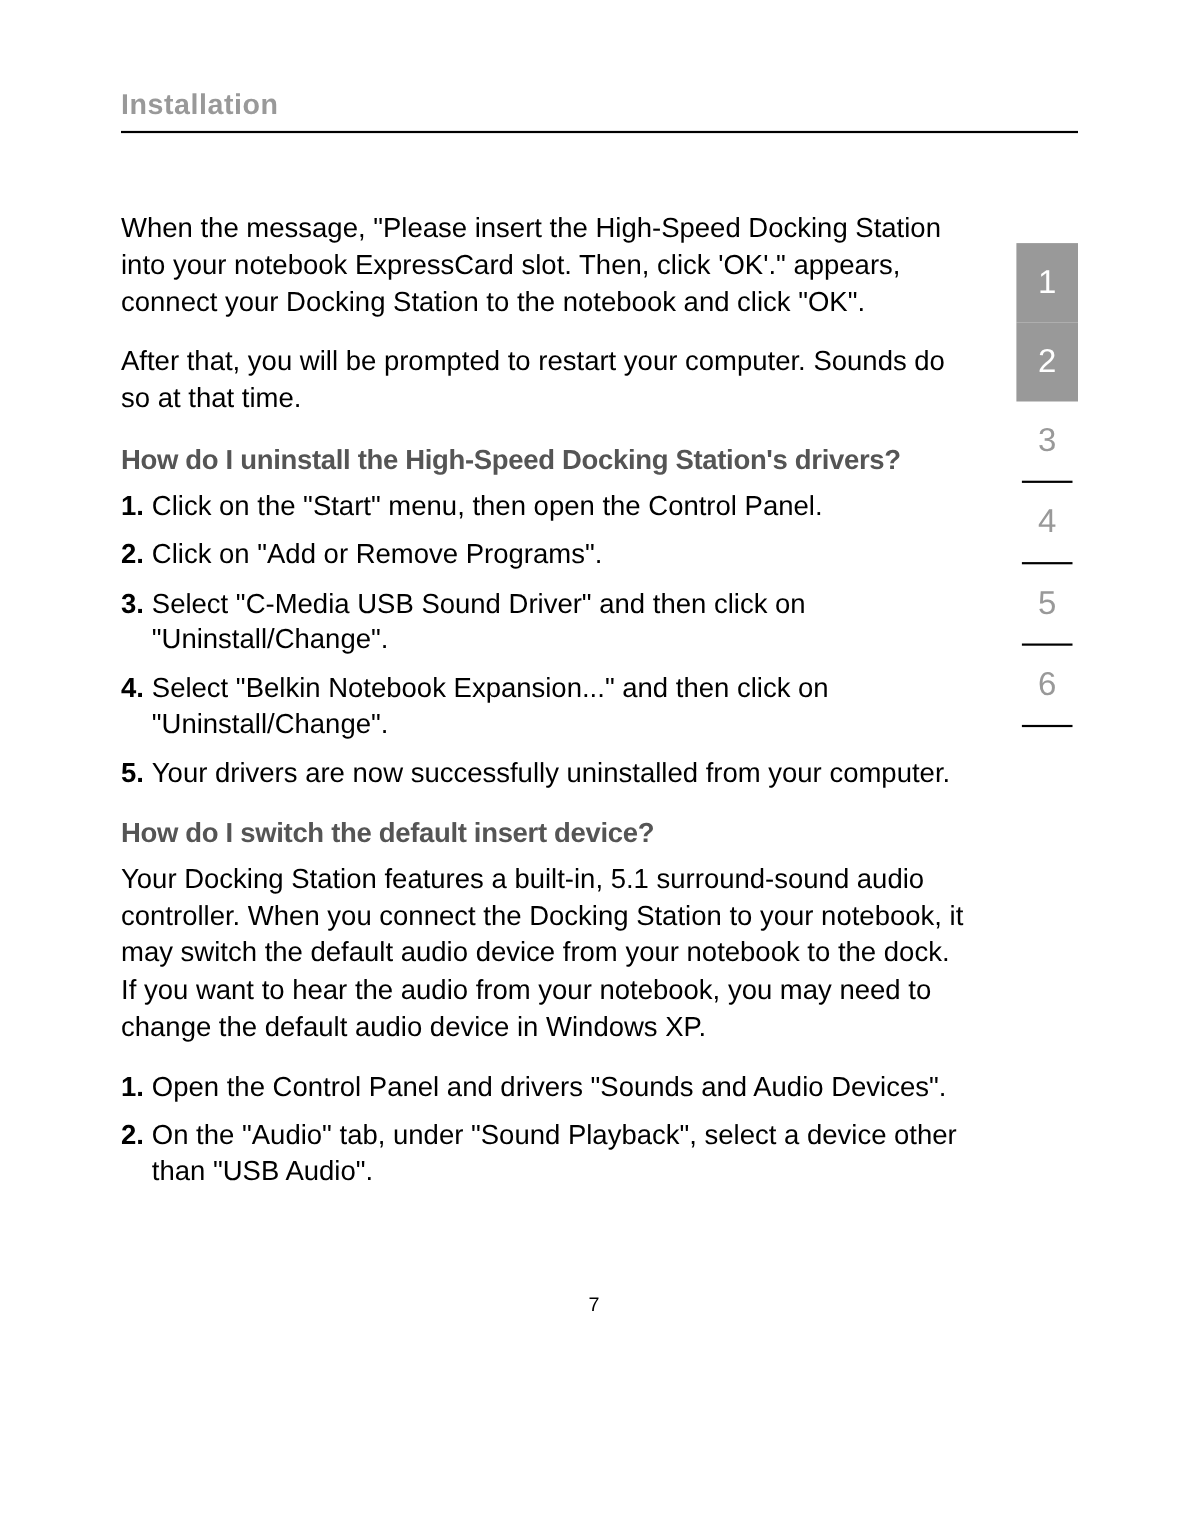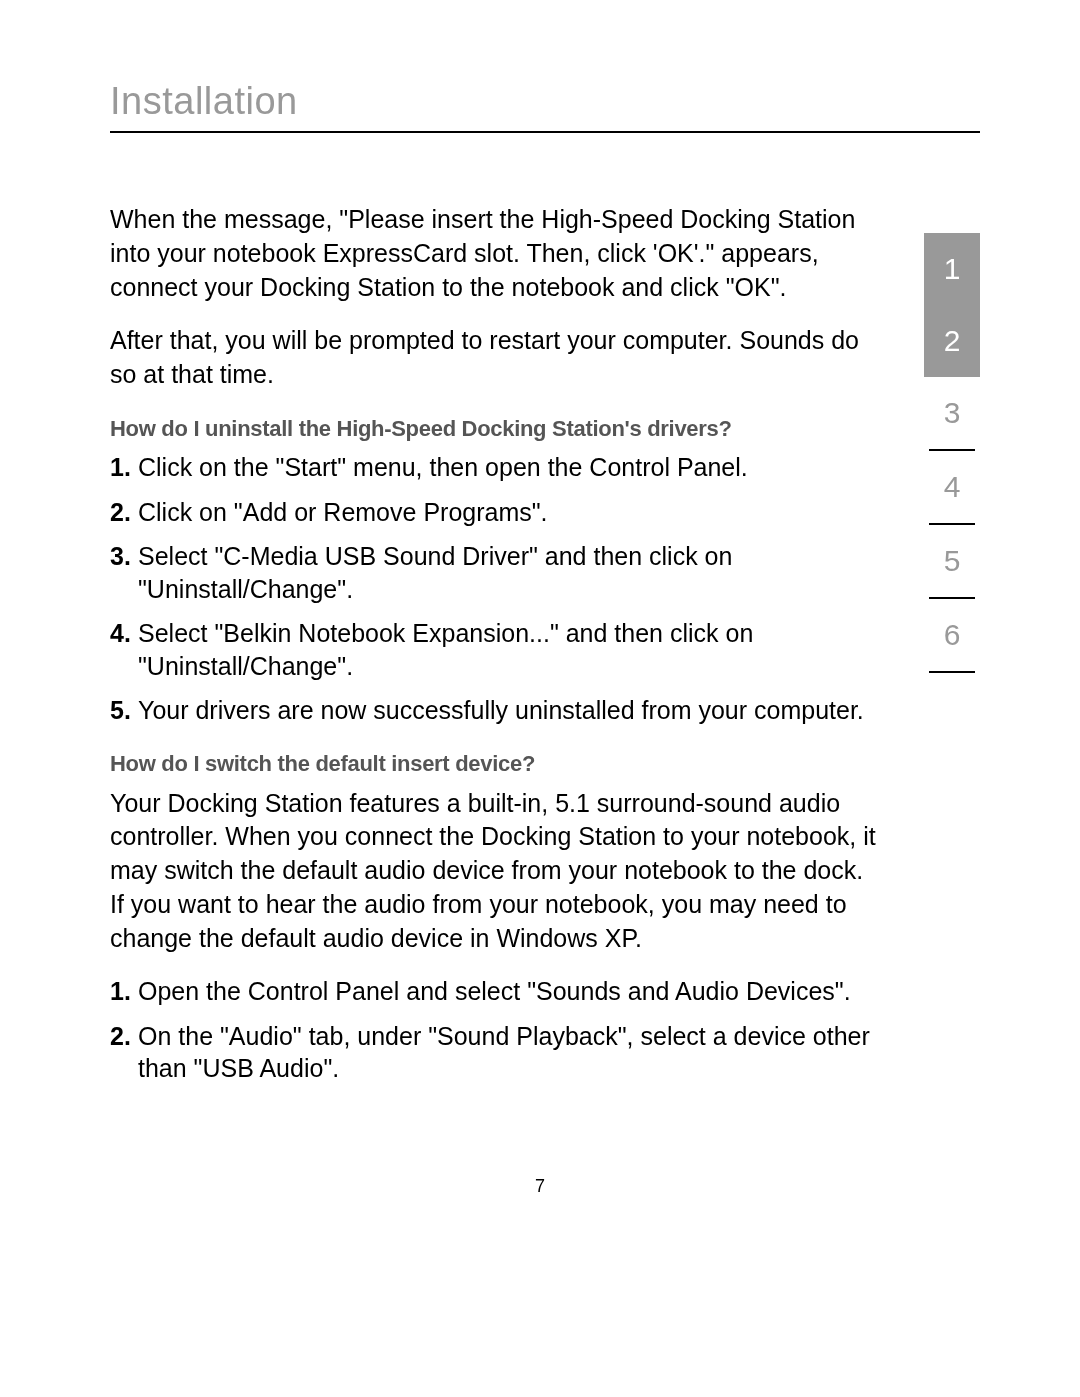--- a/index.html
+++ b/index.html
@@ -9,22 +9,22 @@
     }
     body {
       font-family: Arial, Helvetica, sans-serif;
       background: #fff;
       width: 1080px;
       height: 1397px;
       position: relative;
       padding: 80px 100px 60px 110px;
     }
     .page-title {
-      font-size: 38px;
-      font-weight: normal;
+      font-size: 26px;
+      font-weight: bold;
       color: #999;
       margin-bottom: 8px;
       letter-spacing: 0.5px;
     }
     .title-rule {
       border: none;
       border-top: 2.5px solid #000;
       margin-bottom: 70px;
     }
     .content {
@@ -38,21 +38,21 @@
       color: #000;
     }
     .main-col p {
       margin-bottom: 4px;
     }
     .para-block {
       margin-bottom: 20px;
     }
     .section-heading {
       font-weight: bold;
-      font-size: 22px;
+      font-size: 25px;
       color: #555;
       margin-top: 22px;
       margin-bottom: 8px;
       letter-spacing: -0.3px;
     }
     .numbered-list {
       list-style: none;
       padding-left: 0;
     }
     .numbered-list li {
@@ -143,21 +143,21 @@
         </li>
     </ol>
 
     <h2 class="section-heading">How do I switch the default insert device?</h2>
     <div class="para-block">
       <p>Your Docking Station features a built-in, 5.1 surround-sound audio controller. When you connect the Docking Station to your notebook, it may switch the default audio device from your notebook to the dock. If you want to hear the audio from your notebook, you may need to change the default audio device in Windows XP.</p>
     </div>
     <ol class="numbered-list">
       <li>
           <span class="num">1.</span>
-          <span class="li-text">Open the Control Panel and select "Sounds and Audio Devices".</span>
+          <span class="li-text">Open the Control Panel and drivers "Sounds and Audio Devices".</span>
         </li>
       <li>
           <span class="num">2.</span>
           <span class="li-text">On the "Audio" tab, under "Sound Playback", select a device other than "USB Audio".</span>
         </li>
     </ol>
 
   </div>
 
   <div class="side-nav">

